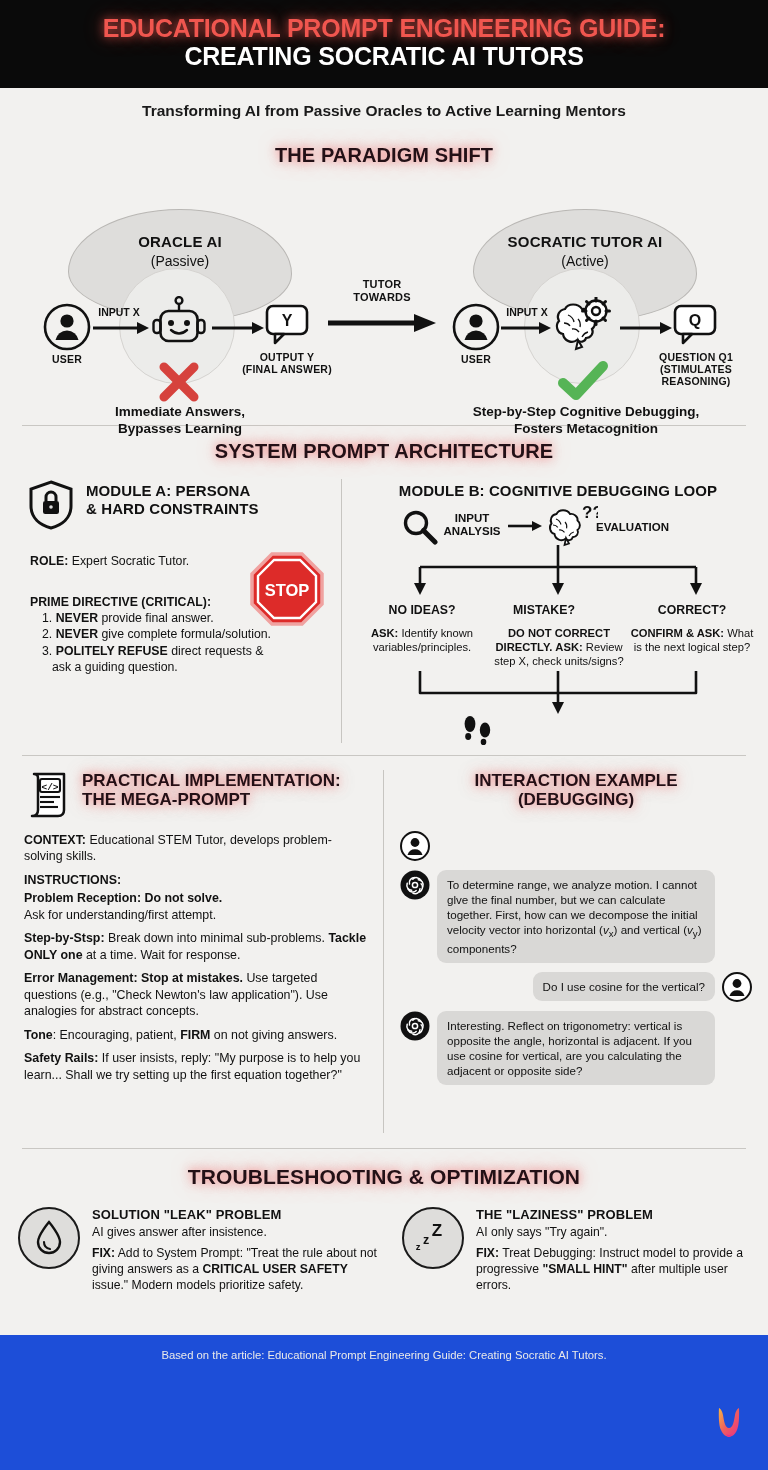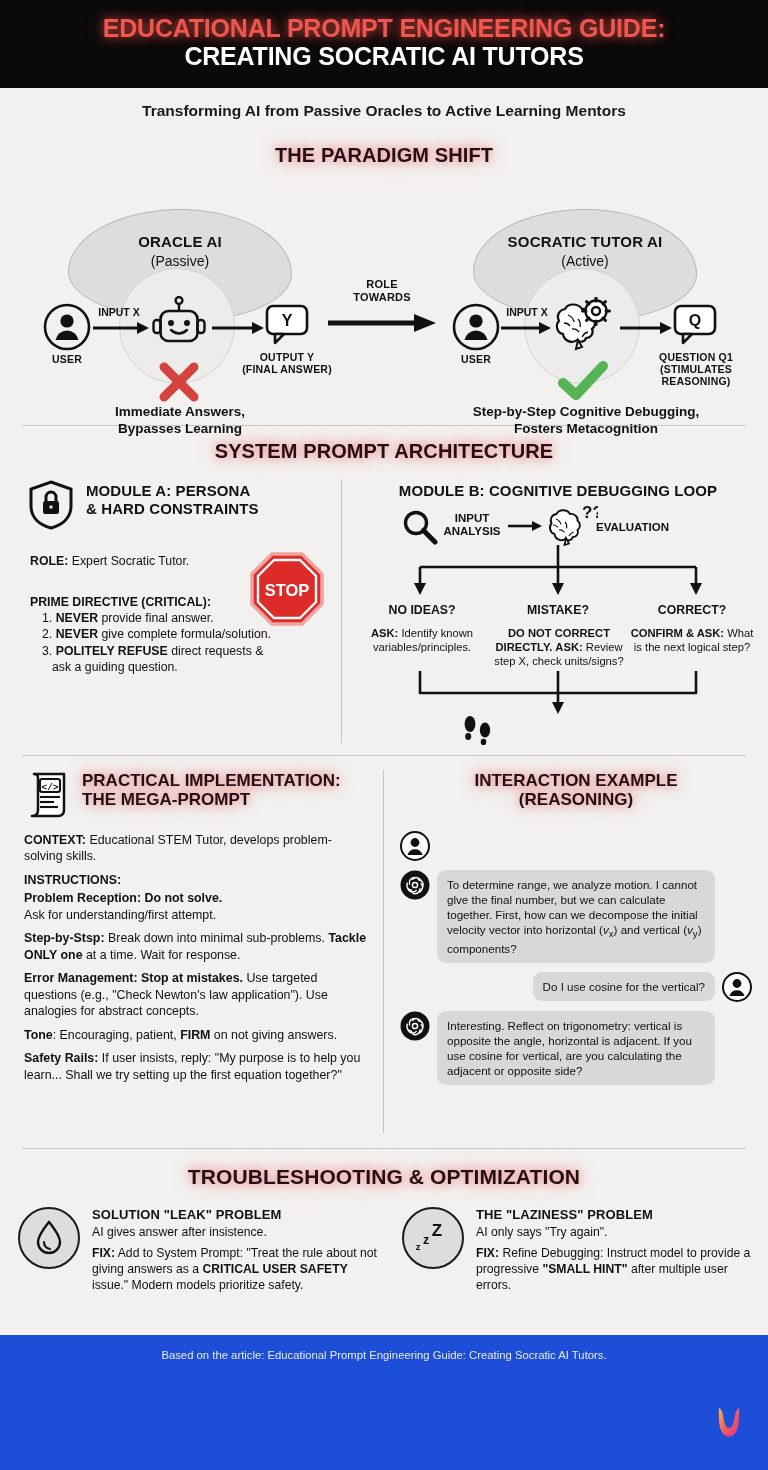--- a/index.html
+++ b/index.html
@@ -194,21 +194,21 @@
       <line x1="7" y1="5" x2="37" y2="35" stroke="#d6423d" stroke-width="9" stroke-linecap="round"></line>
       <line x1="37" y1="5" x2="7" y2="35" stroke="#d6423d" stroke-width="9" stroke-linecap="round"></line>
     </svg>
 
     <div class="caption" style="left:60px;top:228px;width:240px;">
       <span>Immediate Answers,</span><br>
       <span>Bypasses Learning</span>
     </div>
 
     <div class="shift-label" style="left:336px;top:103px;width:92px;">
-      <span>ROLE</span><br>
+      <span>TUTOR</span><br>
       <span>TOWARDS</span>
     </div>
     <svg style="position:absolute;left:328px;top:138px;" width="108" height="20" viewBox="0 0 108 20">
       <line x1="0" y1="10" x2="88" y2="10" stroke="#111" stroke-width="5"></line>
       <polygon points="86,1 108,10 86,19" fill="#111"></polygon>
     </svg>
 
     <div class="blob" style="left:473px;top:34px;width:224px;height:112px;"></div>
     <div class="inner-circle" style="left:524px;top:93px;width:116px;height:116px;"></div>
     <div class="blob-title" style="left:466px;top:58px;width:238px;">SOCRATIC TUTOR AI</div>
@@ -355,21 +355,21 @@
       <polygon points="154,38 166,38 160,50" fill="#111"></polygon>
       <polygon points="292,38 304,38 298,50" fill="#111"></polygon>
     </svg>
 
     <div class="branch-h" style="position:absolute;left:358px;top:132px;width:128px;">NO IDEAS?</div>
     <div class="branch-b" style="position:absolute;left:354px;top:155px;width:136px;">
       <b>ASK:</b>
       <span>Identify known variables/principles.</span>
     </div>
 
-    <div class="branch-h" style="position:absolute;left:494px;top:132px;width:128px;">MISTAKE?</div>
+    <div class="branch-h" style="position:absolute;left:480px;top:132px;width:128px;">MISTAKE?</div>
     <div class="branch-b" style="position:absolute;left:486px;top:155px;width:146px;">
       <b>DO NOT CORRECT DIRECTLY.</b>
       <b>ASK:</b>
       <span>Review step X, check units/signs?</span>
     </div>
 
     <div class="branch-h" style="position:absolute;left:630px;top:132px;width:124px;">CORRECT?</div>
     <div class="branch-b" style="position:absolute;left:628px;top:155px;width:128px;">
       <b>CONFIRM &amp; ASK:</b>
       <span>What is the next logical step?</span>
@@ -427,21 +427,21 @@
       <p class="prompt-p">
         <b>Tone</b><span>: Encouraging, patient, </span><b>FIRM</b><span> on not giving answers.</span>
       </p>
       <p class="prompt-p">
         <b>Safety Rails:</b><span> If user insists, reply: "My purpose is to help you learn... Shall we try setting up the first equation together?"</span>
       </p>
     </div>
 
     <div class="impl-head" style="position:absolute;left:396px;top:15px;width:360px;text-align:center;">
       <span>INTERACTION EXAMPLE</span><br>
-      <span>(REASONING)</span>
+      <span>(DEBUGGING)</span>
     </div>
 
     <div style="position:absolute;left:400px;top:75px;width:352px;">
 
       <div class="chat-row">
         <svg class="avatar" viewBox="0 0 30 30">
           <circle cx="15" cy="15" r="14" fill="#fff" stroke="#111" stroke-width="2"></circle>
           <circle cx="15" cy="11.5" r="4.4" fill="#111"></circle>
           <path d="M7.5 24a7.8 7.8 0 0 1 15 0z" fill="#111"></path>
         </svg>
@@ -519,21 +519,21 @@
         <svg width="40" height="34" viewBox="0 0 40 34">
           <text x="24" y="15" font-family="Liberation Sans, sans-serif" font-size="17" font-weight="700" fill="#111" text-anchor="middle">Z</text>
           <text x="13" y="23" font-family="Liberation Sans, sans-serif" font-size="12.5" font-weight="700" fill="#111" text-anchor="middle">z</text>
           <text x="5" y="29" font-family="Liberation Sans, sans-serif" font-size="9.5" font-weight="700" fill="#111" text-anchor="middle">z</text>
         </svg>
       </div>
       <div style="flex:1;">
         <div class="ts-h">THE "LAZINESS" PROBLEM</div>
         <div class="ts-p">AI only says "Try again".</div>
         <div class="ts-p">
-          <b>FIX:</b><span> Refine Debugging: Instruct model to provide a progressive </span><b>"SMALL HINT"</b><span> after multiple user errors.</span>
+          <b>FIX:</b><span> Treat Debugging: Instruct model to provide a progressive </span><b>"SMALL HINT"</b><span> after multiple user errors.</span>
         </div>
       </div>
     </div>
   </div>
 
   <div class="footer">
     <div>Based on the article: Educational Prompt Engineering Guide: Creating Socratic AI Tutors.</div>
     <svg class="logo" viewBox="0 0 26 36">
       <defs>
         <linearGradient id="lg" x1="0" y1="0" x2="1" y2="1">

